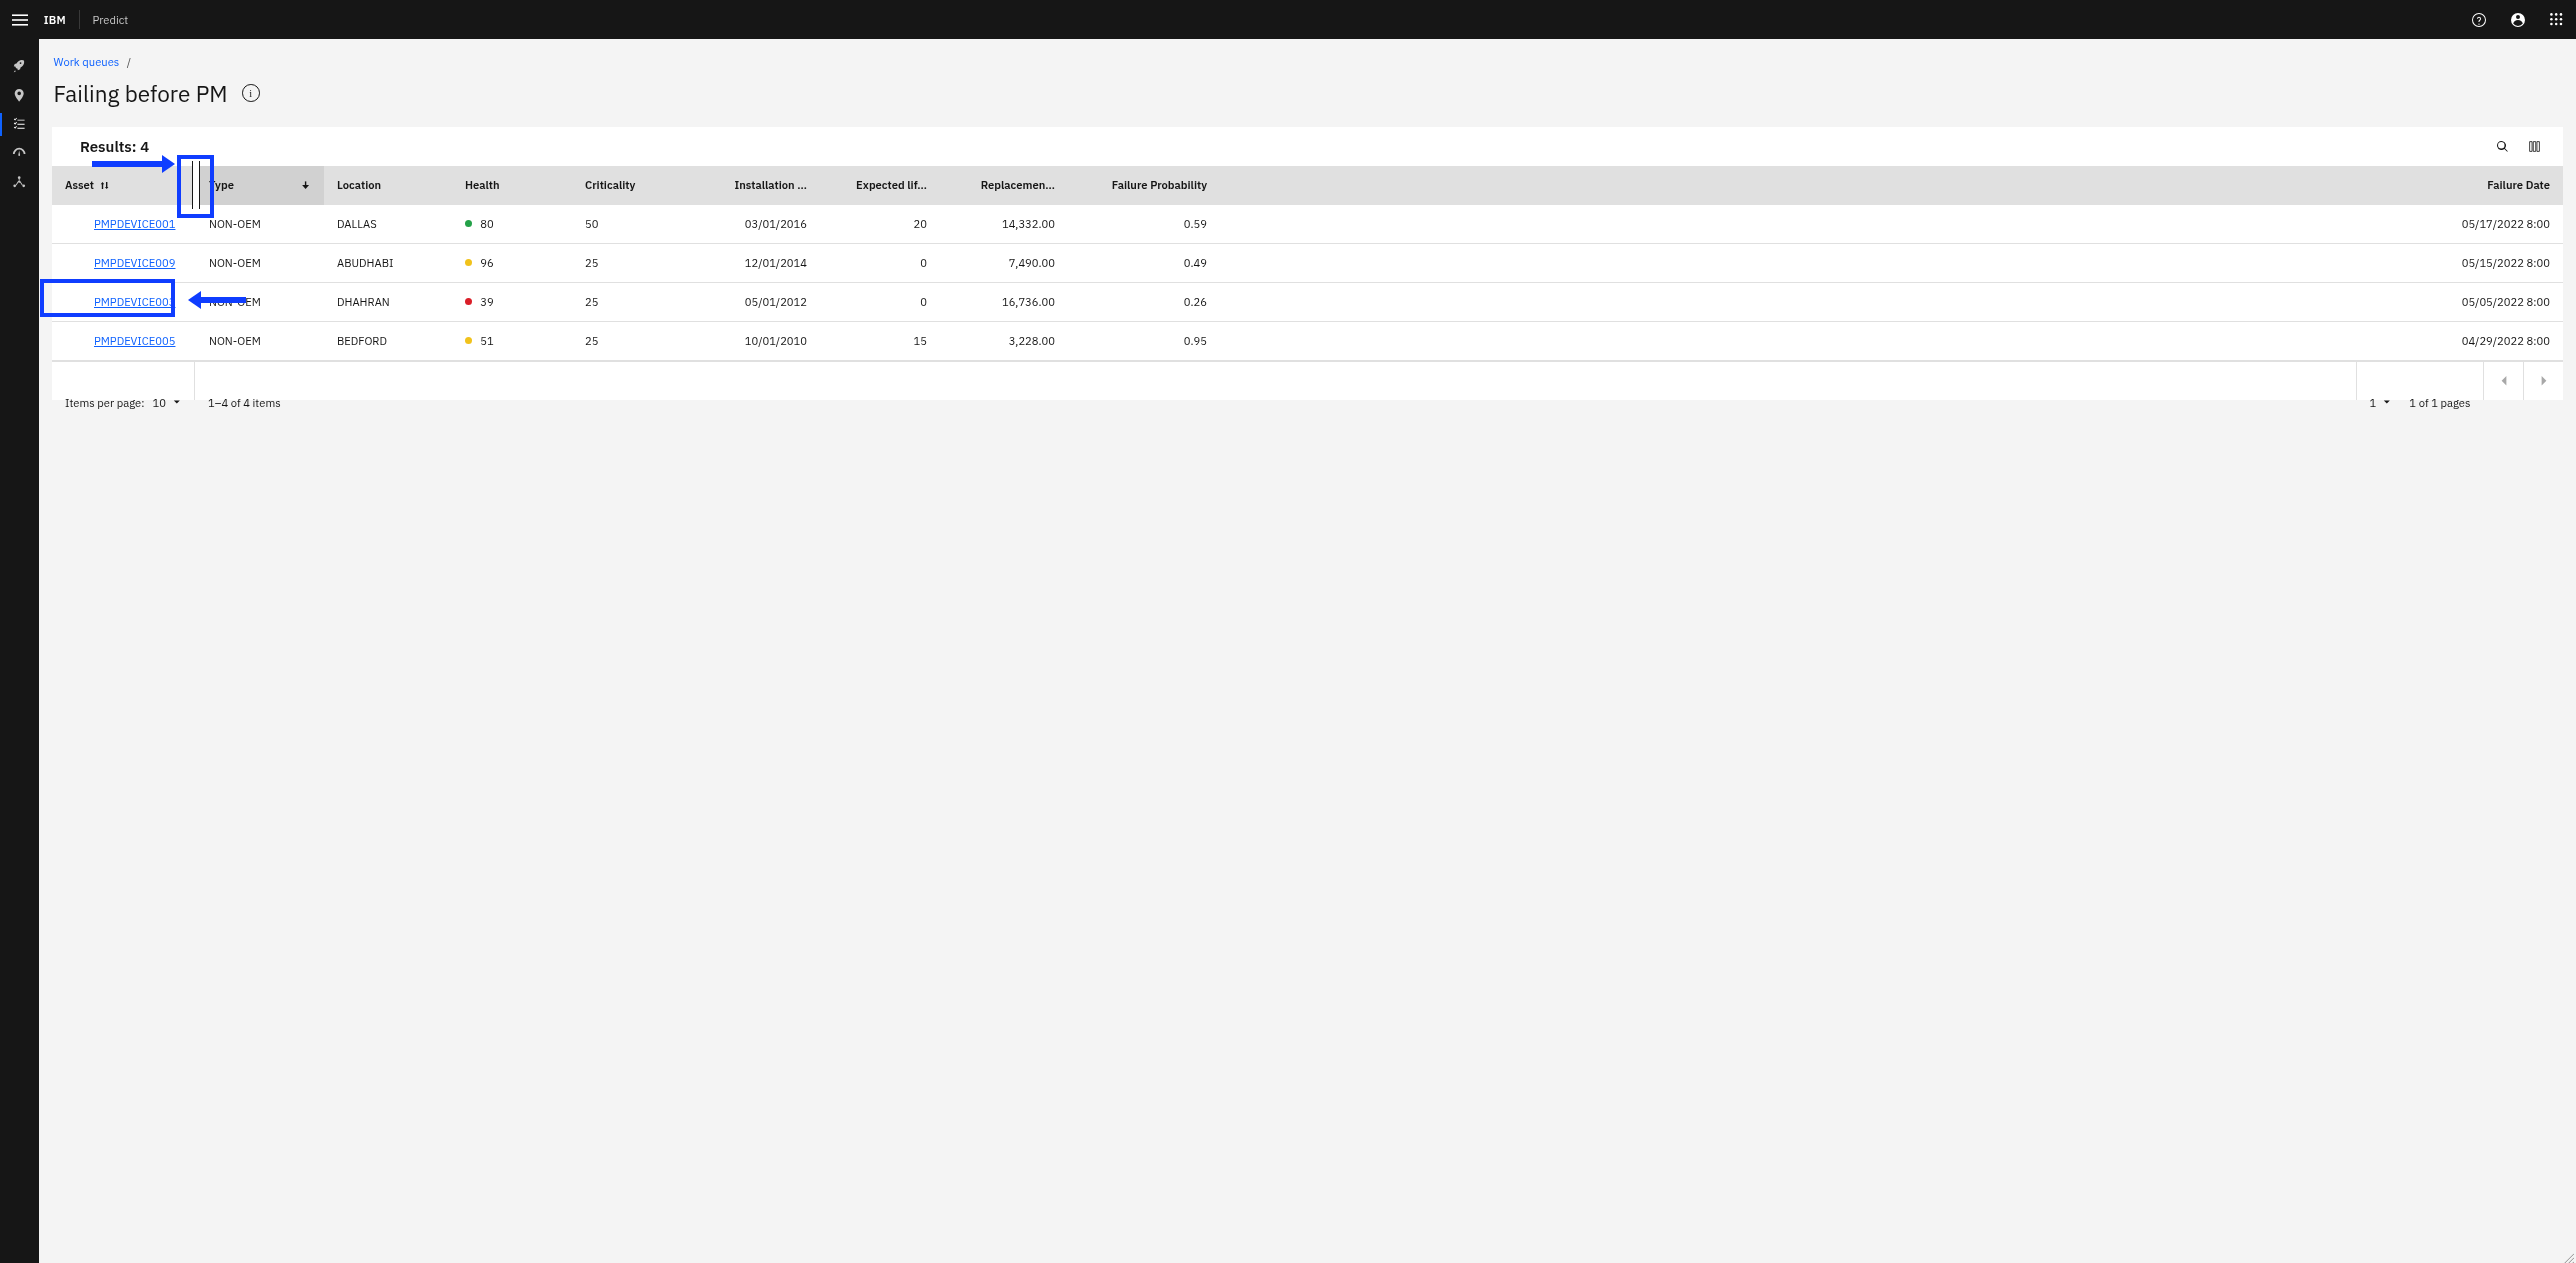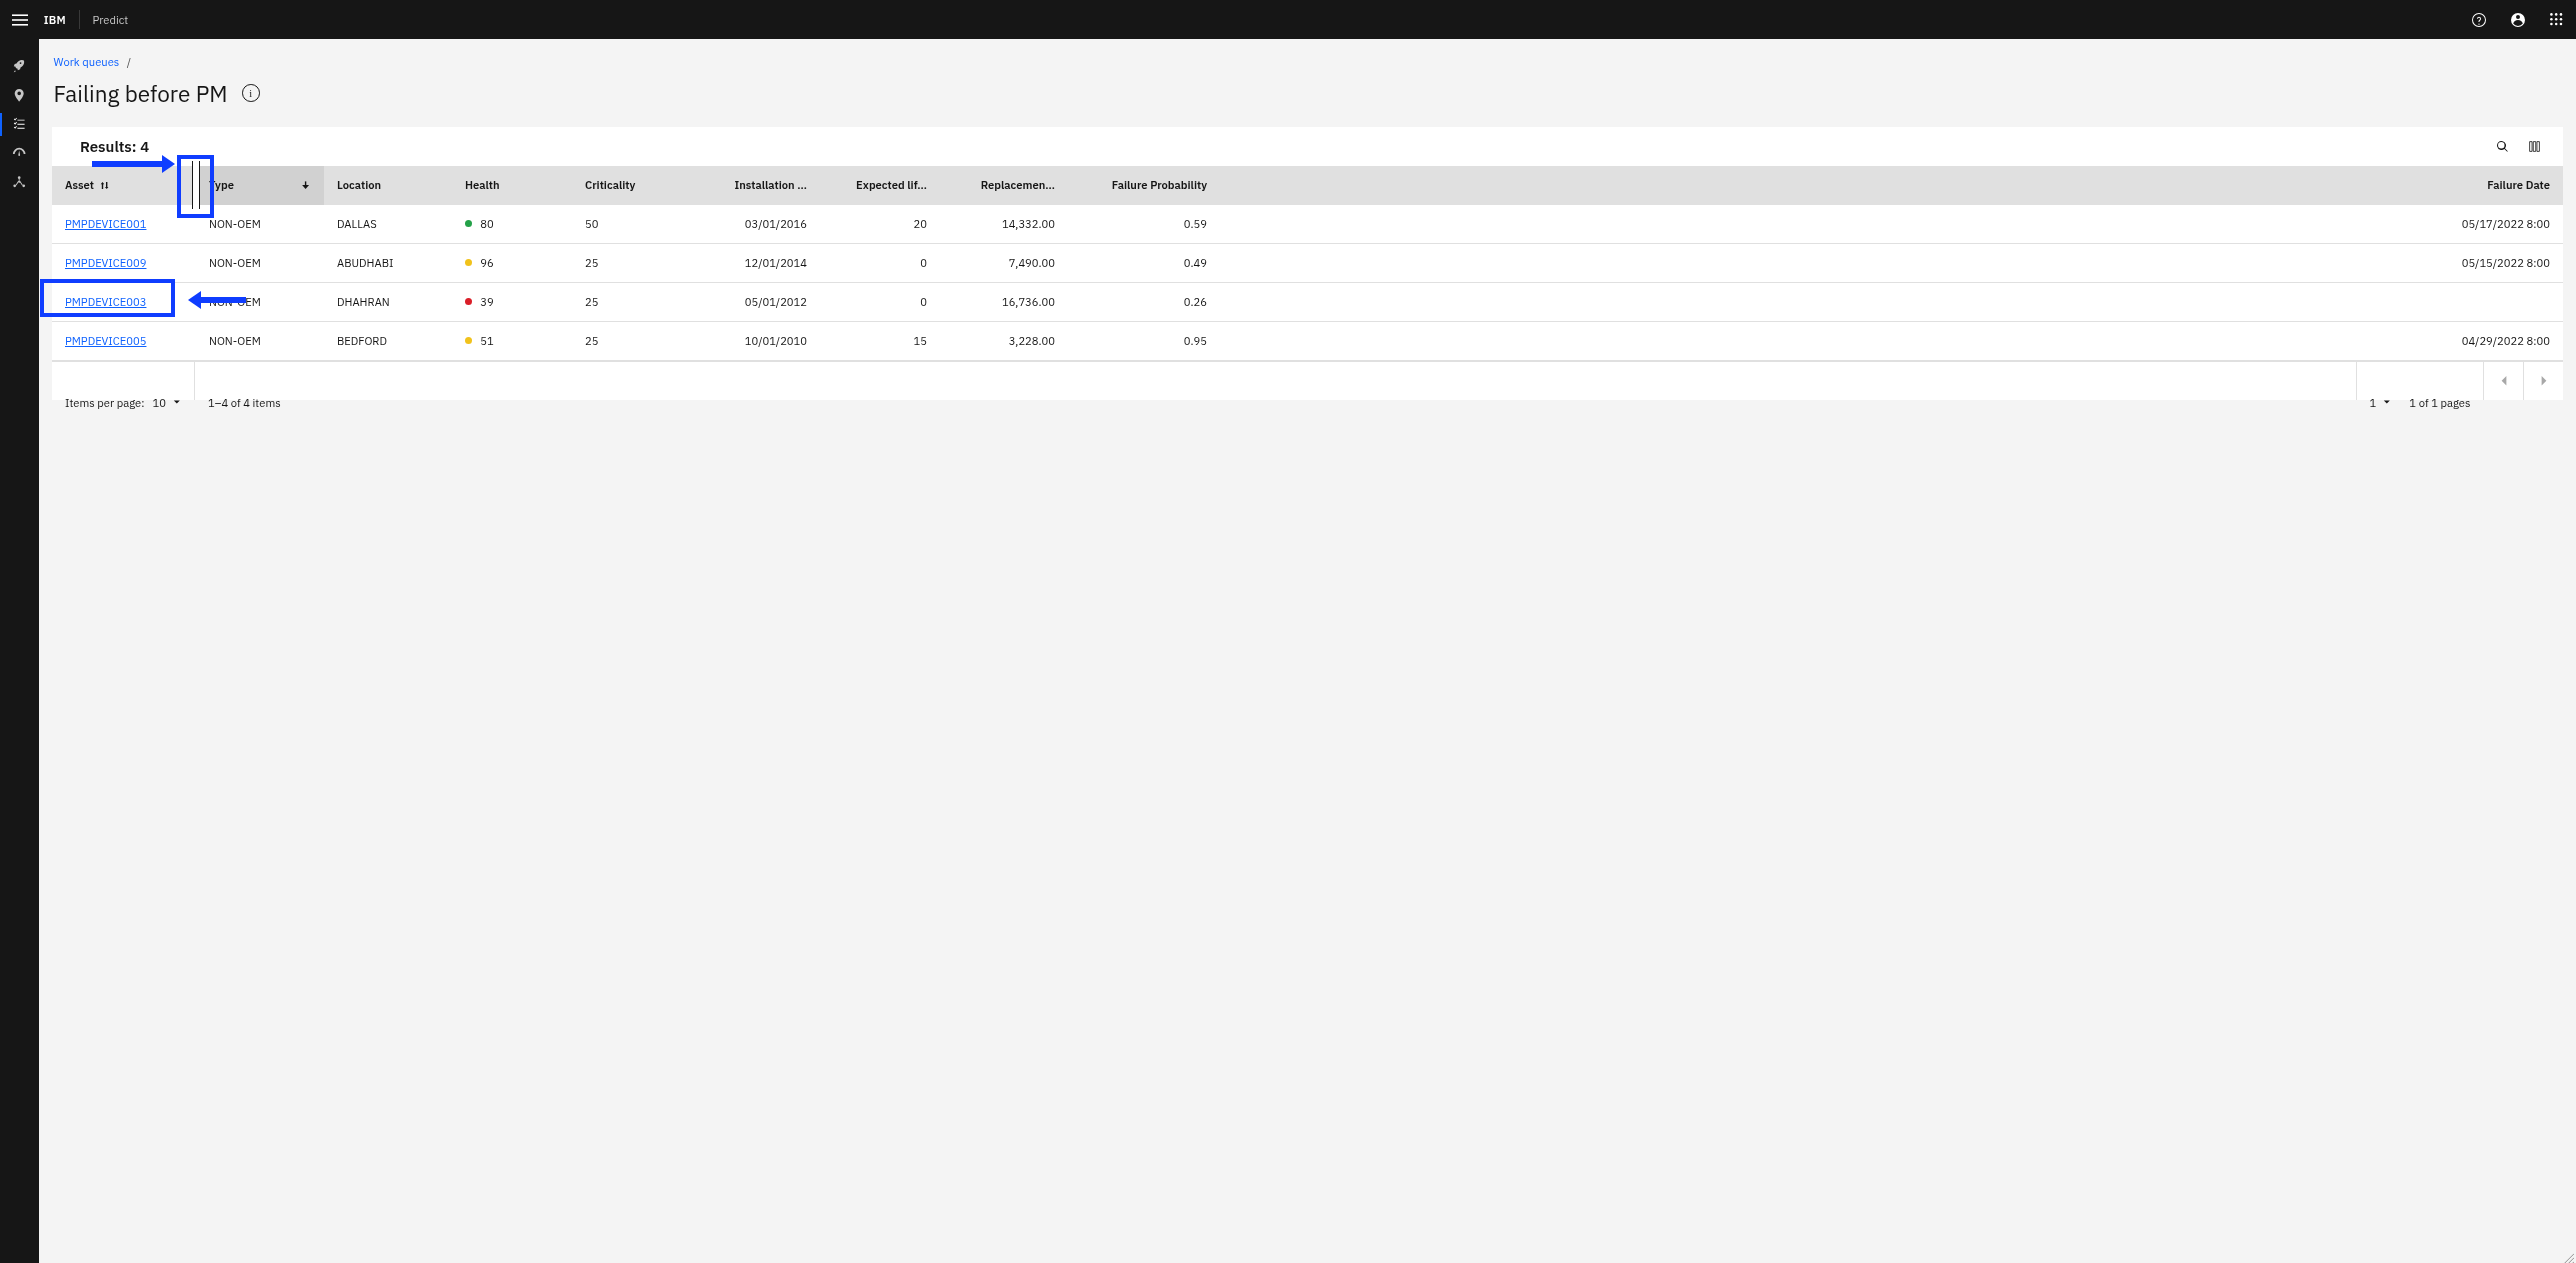--- a/index.html
+++ b/index.html
@@ -70,21 +70,21 @@
   .col-replace  { width:128px; flex:0 0 128px;}
   .col-failprob { width:152px; flex:0 0 152px;}
   .col-faildate { flex:1 1 auto; min-width:128px;}
 
   .right { justify-content:flex-end; text-align:right;}
 
   
   .tbody { }
   .trow { display:flex; height:39px; align-items:stretch; border-bottom:0.8px solid #e0e0e0; font-size:11.2px; color:#161616;}
   .td { display:flex; align-items:center; padding:0 13px; white-space:nowrap; overflow:hidden; text-overflow:ellipsis;}
-  .td a { color:#0f62fe; text-decoration:underline; }
+  .td a { color:#0f62fe; text-decoration:underline;margin-left:29px; }
   .health-dot { width:7.2px; height:7.2px; border-radius:50%; display:inline-block; margin-right:8px; flex:0 0 auto;}
   .dot-green { background:#24a148; }
   .dot-yellow{ background:#f1c21b; }
   .dot-red   { background:#da1e28; }
 
   
   .pagination { display:flex; align-items:center; height:39px; border-top:0.8px solid #e0e0e0; font-size:11.2px; color:#161616; background:#fff;}
   .pagination .seg { padding:0 13px; height:100%; display:flex; align-items:center; gap:8px;margin-top:44px;}
   .pagination .vsep { width:0.8px; height:100%; background:#e0e0e0; }
   .pagination .spacer { flex:1; }
@@ -311,20 +311,21 @@
           <div class="td col-location">DHAHRAN</div>
           <div class="td col-health">
             <span class="health-dot dot-red"></span>
             <span>39</span>
           </div>
           <div class="td col-critical">25</div>
           <div class="td col-install right">05/01/2012</div>
           <div class="td col-explife right">0</div>
           <div class="td col-replace right">16,736.00</div>
           <div class="td col-failprob right">0.26</div>
+          <div class="td col-faildate right">05/05/2022 8:00</div>
         </div>
         <div class="trow" id="row-3">
           <div class="td col-asset">
             <a href="#">PMPDEVICE005</a>
           </div>
           <div class="td col-type">NON-OEM</div>
           <div class="td col-location">BEDFORD</div>
           <div class="td col-health">
             <span class="health-dot dot-yellow"></span>
             <span>51</span>

